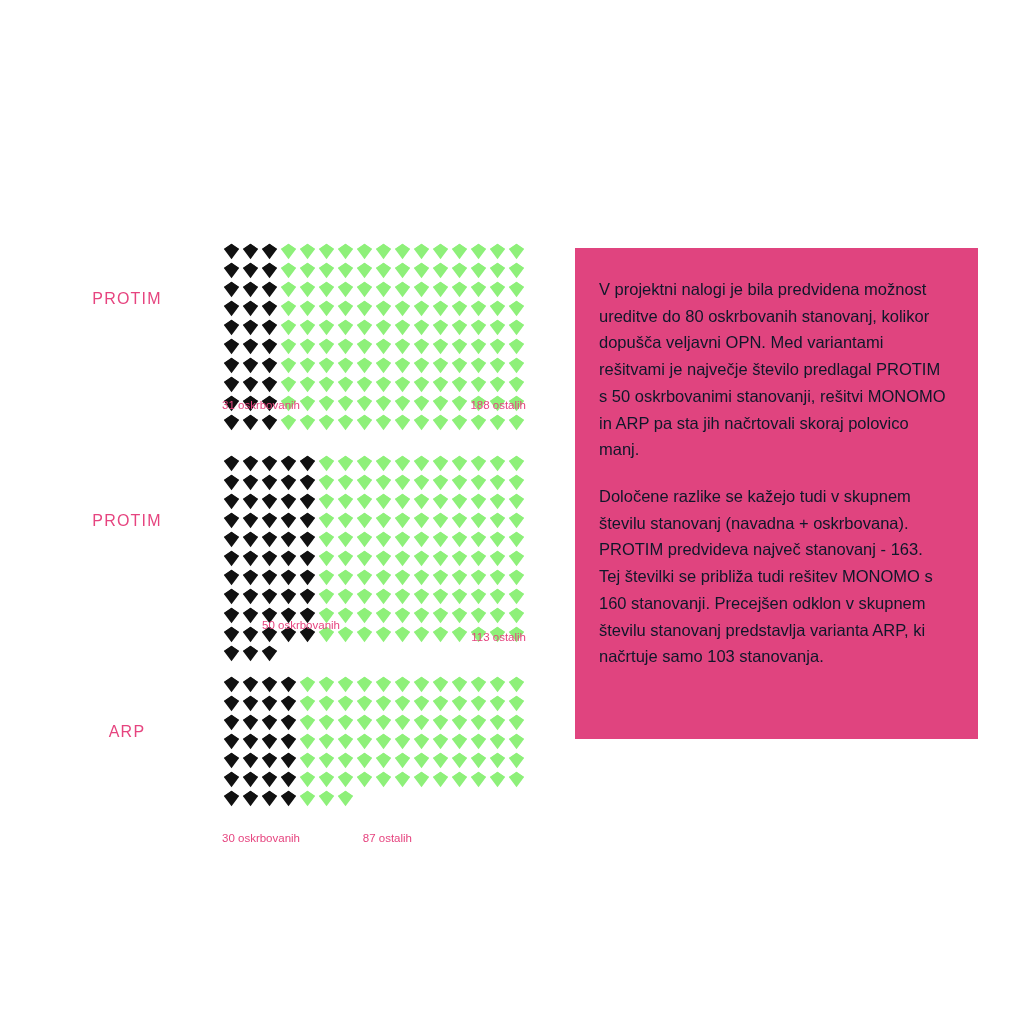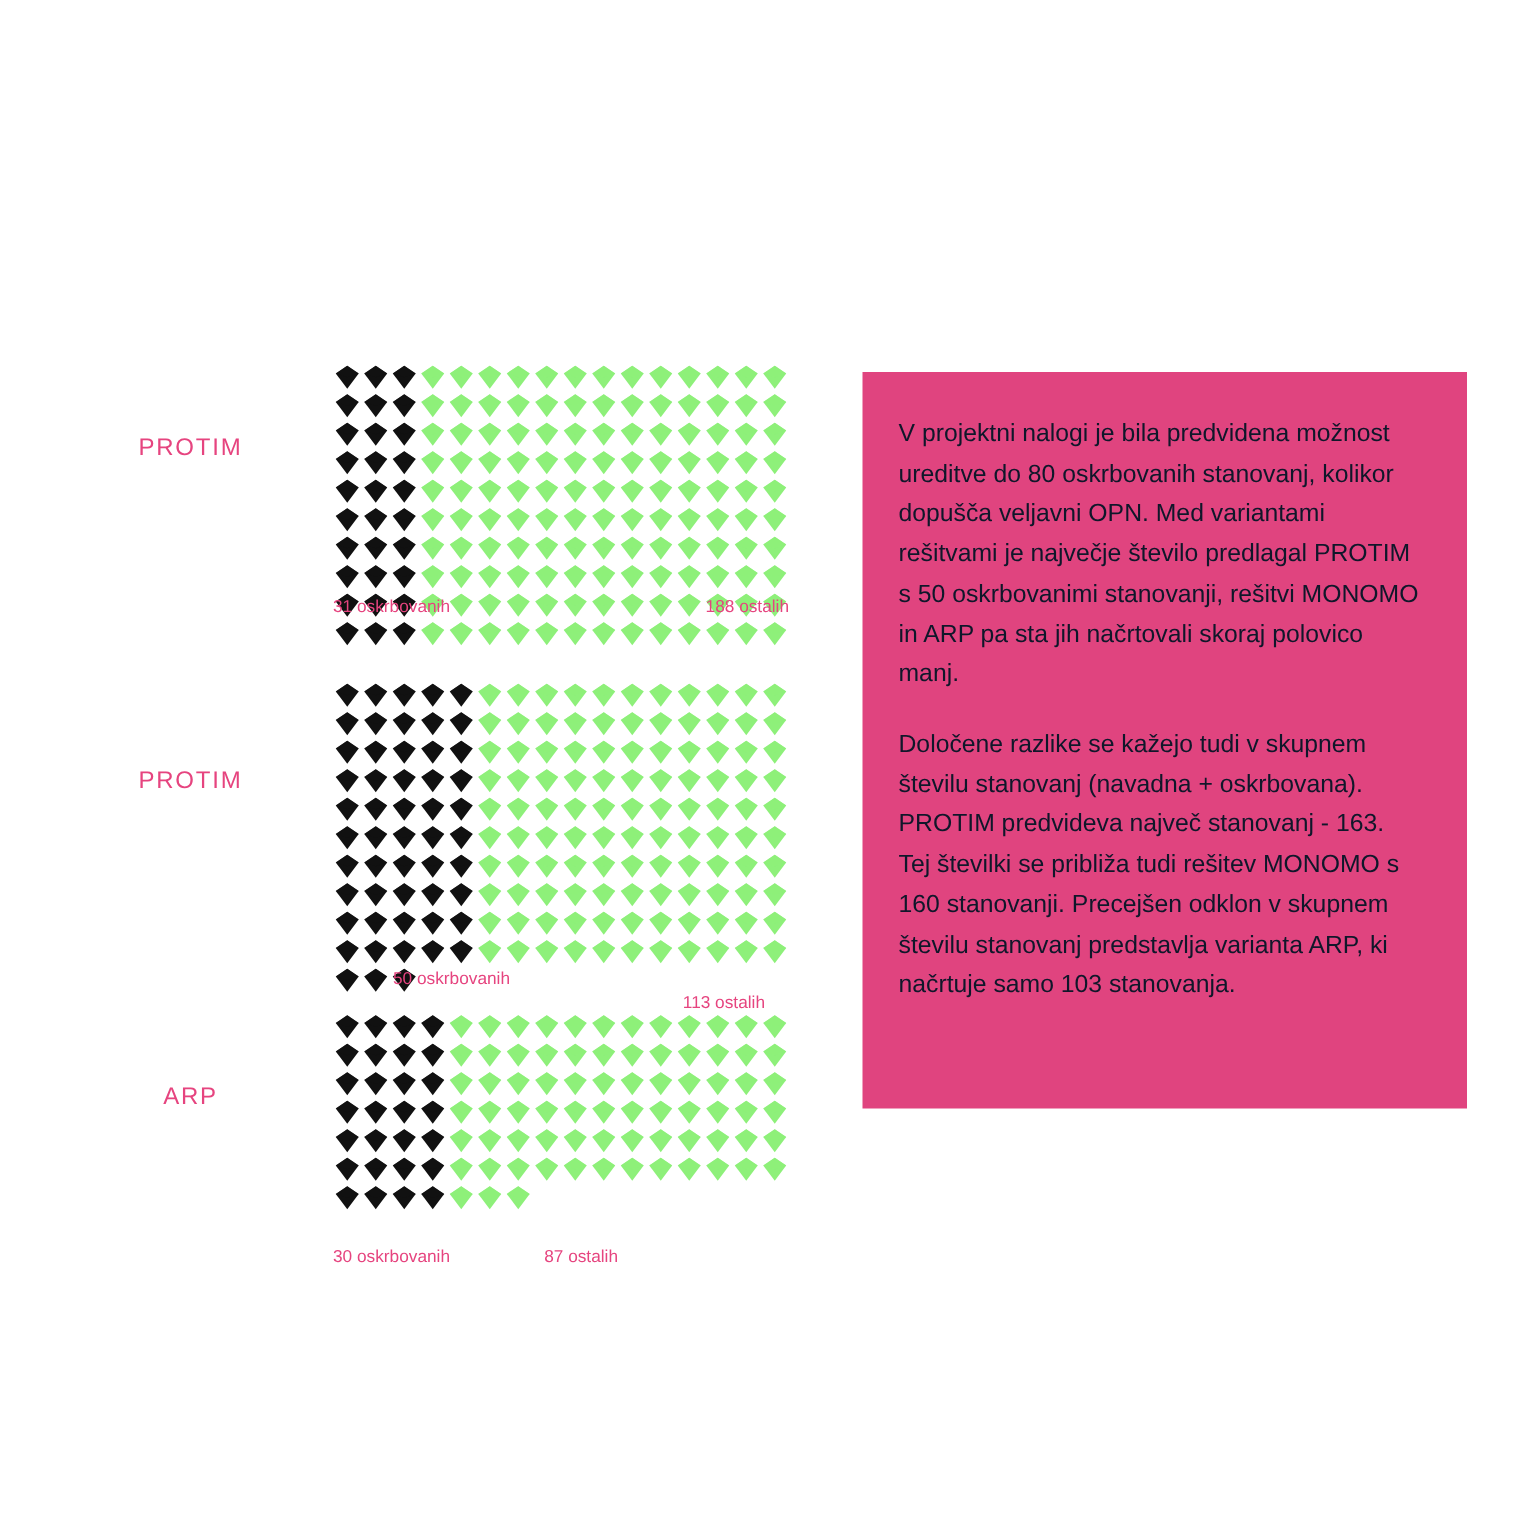--- a/index.html
+++ b/index.html
@@ -2052,22 +2052,22 @@
             <polygon points="10,1 19,7 10,10 1,7" fill="#111111" opacity="0.75"></polygon>
           </svg>
         </div>
         <div class="cell">
           <svg class="gem" viewBox="0 0 20 20" xmlns="http://www.w3.org/2000/svg">
             <polygon points="10,1 19,7 10,19 1,7" fill="#111111"></polygon>
             <polygon points="10,1 19,7 10,10 1,7" fill="#111111" opacity="0.75"></polygon>
           </svg>
         </div>
       </div>
-    <div class="legend left" style="left:0; top:193px;padding-left:40px;">50 oskrbovanih</div>
-    <div class="legend right" style="left:164px; top:177px; width:124px;margin-top:32px;">113 ostalih</div>
+    <div class="legend left" style="left:0; top:165px;padding-left:40px;">50 oskrbovanih</div>
+    <div class="legend right" style="left:180px; top:177px; width:124px;">113 ostalih</div>
   </div>
 
   <div class="group" id="group-2" style="left:222px; top:675px;">
     <div class="group-label" style="top:48px;">ARP</div>
     <div class="waffle">
         <div class="cell">
           <svg class="gem" viewBox="0 0 20 20" xmlns="http://www.w3.org/2000/svg">
             <polygon points="10,1 19,7 10,19 1,7" fill="#111111"></polygon>
             <polygon points="10,1 19,7 10,10 1,7" fill="#111111" opacity="0.75"></polygon>
           </svg>

